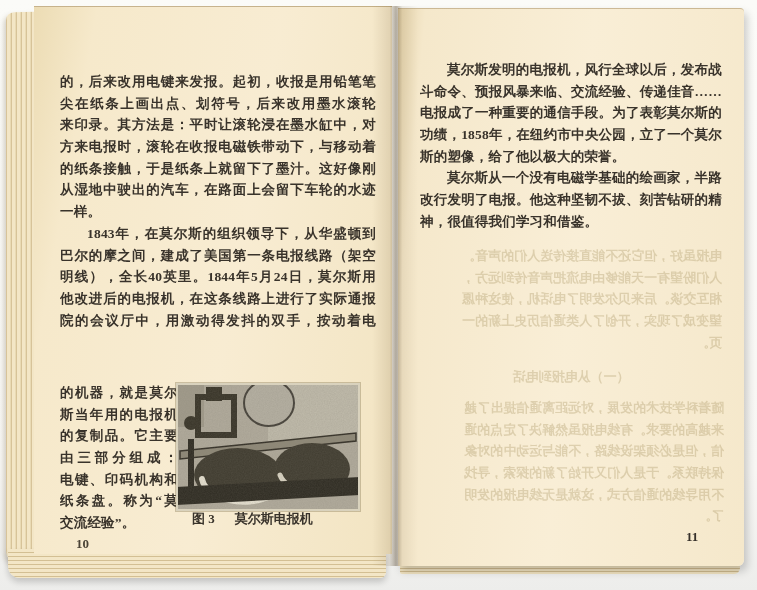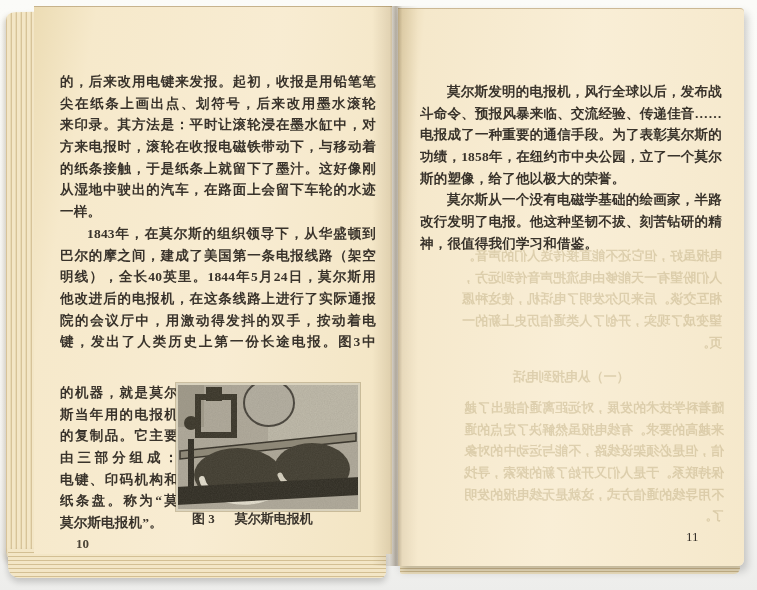--- a/index.html
+++ b/index.html
@@ -56,32 +56,32 @@
   
   .tblock{position:absolute;color:#39332b;font-weight:600;
     font-size:13.5px;line-height:21.7px;letter-spacing:.2px;}
   .line{height:21.7px;overflow:hidden;white-space:normal;}
   .j{text-align:justify;text-align-last:justify;}
   .indent{text-indent:27px;}
 
   .main-left{left:26px;top:64px;width:316px;}
   .wrap-col{left:26px;top:375px;width:118px;}
 
-  .main-right{left:22px;top:72px;width:302px;}
+  .main-right{left:22px;top:50px;width:302px;}
 
   
   .photo{position:absolute;left:142px;top:376px;width:184px;height:128px;
     box-shadow:0 0 0 1px rgba(120,105,70,.35);}
   .photo svg{display:block;width:184px;height:128px;}
   .caption{position:absolute;left:158px;top:503px;width:186px;
     display:flex;gap:20px;font-size:13px;font-weight:700;color:#39332b;}
 
   .pagenum{position:absolute;font-size:13px;color:#4a4336;font-weight:600;}
   .pagenum-left{left:42px;top:529px;}
-  .pagenum-right{left:288px;top:520px;font-weight:400;color:#35302a;text-align:center;}
+  .pagenum-right{left:288px;top:520px;font-weight:700;color:#35302a;text-align:center;}
 
   
   .ghost{position:absolute;color:#a6925f;font-weight:700;font-size:13px;line-height:21.7px;
     transform:scaleX(-1);opacity:.32;filter:blur(.6px);}
   .ghost .line{height:21.7px;}
   .ghost1{left:22px;top:236px;width:302px;}
   .ghost-heading{left:22px;top:357px;width:302px;text-align:center;height:21.7px;}
   .ghost2{left:20px;top:388px;width:306px;}
 </style>
 </head>
@@ -102,31 +102,30 @@
         <div class="line j">来印录。其方法是：平时让滚轮浸在墨水缸中，对</div>
         <div class="line j">方来电报时，滚轮在收报电磁铁带动下，与移动着</div>
         <div class="line j">的纸条接触，于是纸条上就留下了墨汁。这好像刚</div>
         <div class="line j">从湿地中驶出的汽车，在路面上会留下车轮的水迹</div>
         <div class="line">一样。</div>
         <div class="line j indent">1843年，在莫尔斯的组织领导下，从华盛顿到</div>
         <div class="line j">巴尔的摩之间，建成了美国第一条电报线路（架空</div>
         <div class="line j">明线），全长40英里。1844年5月24日，莫尔斯用</div>
         <div class="line j">他改进后的电报机，在这条线路上进行了实际通报</div>
         <div class="line j">院的会议厅中，用激动得发抖的双手，按动着电</div>
-        <div class="line j">键，发出了人类历史上第一份长途电报。图3中</div>
       </div>
 
       <div class="tblock wrap-col">
         <div class="line j">的机器，就是莫尔</div>
         <div class="line j">斯当年用的电报机</div>
         <div class="line j">的复制品。它主要</div>
         <div class="line j">由三部分组成：</div>
         <div class="line j">电键、印码机构和</div>
         <div class="line j">纸条盘。称为“莫</div>
-        <div class="line">莫尔斯电报机”。</div>
+        <div class="line">交流经验”。</div>
       </div>
 
       <div class="photo">
         <svg viewBox="0 0 184 128" xmlns="http://www.w3.org/2000/svg">
           <defs>
             <filter id="grain" x="0" y="0" width="100%" height="100%">
               <feTurbulence type="fractalNoise" baseFrequency="0.85" numOctaves="2" stitchTiles="stitch"></feTurbulence>
               <feColorMatrix type="matrix" values="0 0 0 0 0.22  0 0 0 0 0.20  0 0 0 0 0.16  0 0 0 0.55 0"></feColorMatrix>
             </filter>
           </defs>

